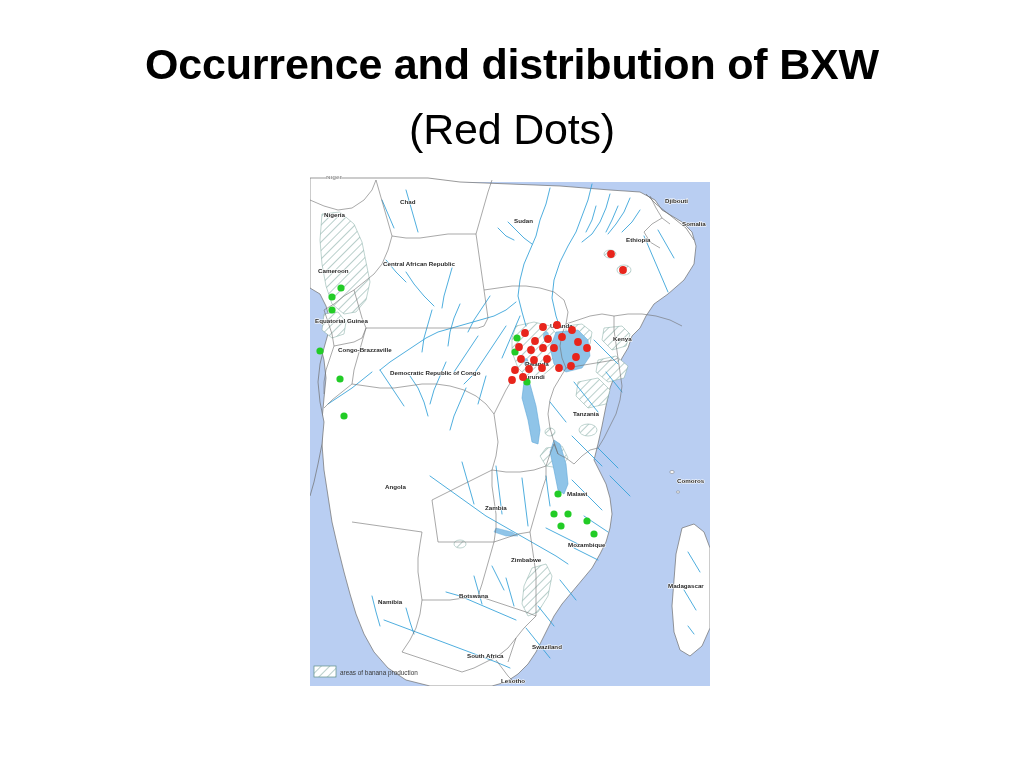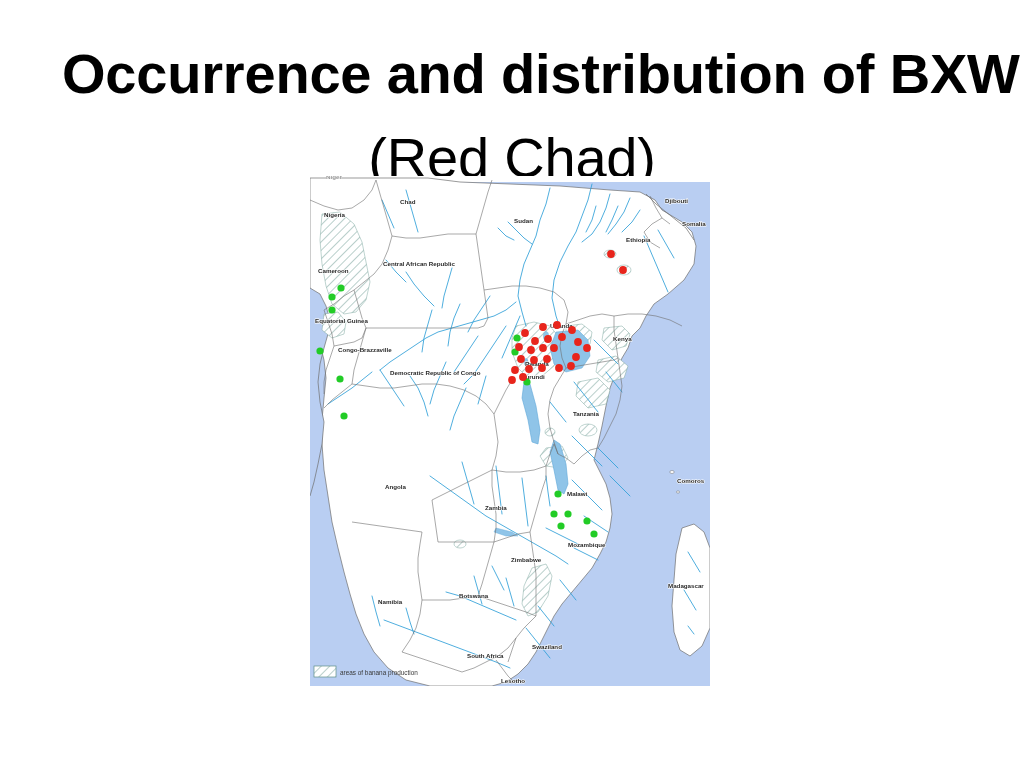--- a/index.html
+++ b/index.html
@@ -24,21 +24,21 @@
   
   #title-block {
     position: absolute;
     left: 62px;
     top: 32px;
     width: 900px;
     text-align: center;
   }
   .title-line {
     font-family: "Liberation Sans", sans-serif;
-    font-size: 56px;
+    font-size: 43px;
     line-height: 1.50;
     color: #000000;
     letter-spacing: -0.2px;
     white-space: nowrap;
   }
   .title-line-1 { font-weight: bold; }
   .title-line-2 { font-weight: normal; }
 
   
   #map-figure {
@@ -71,21 +71,21 @@
   .occ-dot-red { fill: #e8251c; }
   .occ-dot-green { fill: #22cc26; }
 </style>
 </head>
 <body>
 
 <div id="slide">
 
   <div id="title-block">
     <div class="title-line title-line-1">Occurrence and distribution of BXW</div>
-    <div class="title-line title-line-2">(Red Chad)</div>
+    <div class="title-line title-line-2">(Red Dots)</div>
   </div>
 
   <div id="map-figure">
     <svg id="map-svg" width="400" height="510" viewBox="0 0 400 510" xmlns="http://www.w3.org/2000/svg">
       <defs>
         <pattern id="bananaHatch" width="6" height="6" patternUnits="userSpaceOnUse" patternTransform="rotate(45)">
           <rect width="6" height="6" fill="#ffffff"></rect>
           <line x1="0" y1="0" x2="0" y2="6" stroke="#7fa8a0" stroke-width="1.1"></line>
         </pattern>
         <clipPath id="mapClip">

